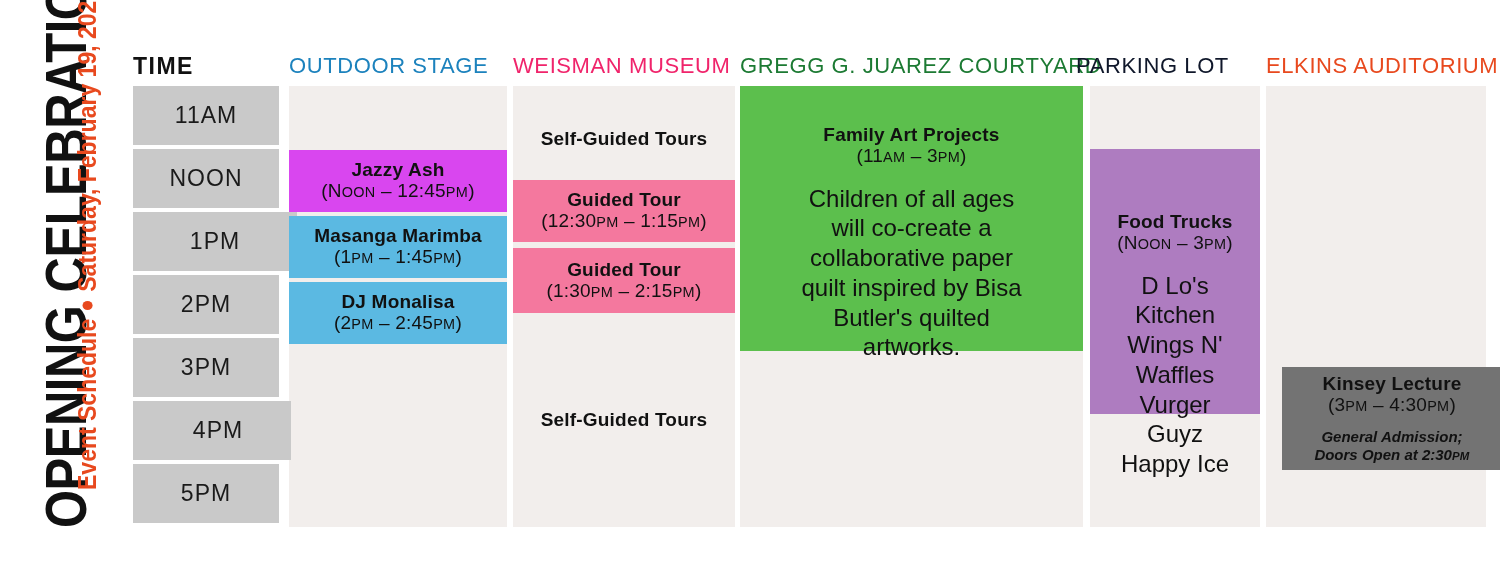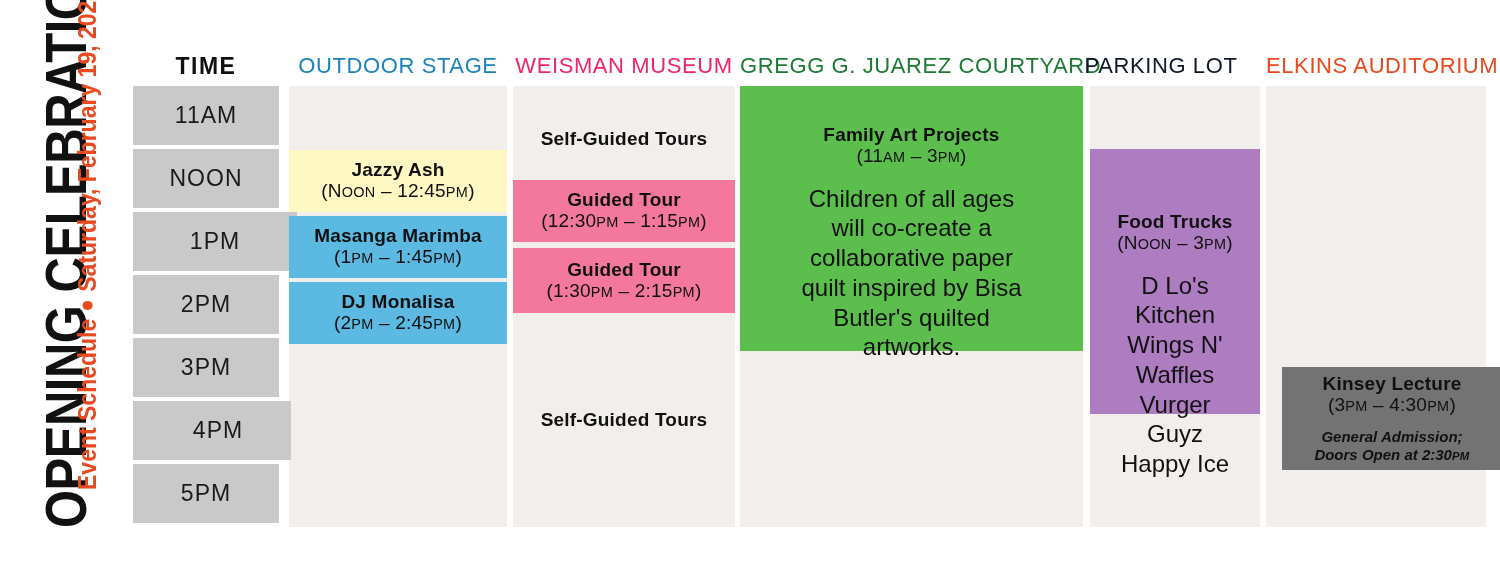--- a/index.html
+++ b/index.html
@@ -72,21 +72,21 @@
     background: #E8491E;
     margin: 0 9px 3px 9px;
   }
 
   
   .col-header {
     position: absolute;
     top: 52px;
     height: 28px;
     line-height: 28px;
-    text-align: center;
+    text-align: left;
     font-family: "Liberation Sans", sans-serif;
     font-weight: 400;
     font-size: 22px;
     letter-spacing: 0.6px;
     white-space: nowrap;
   }
   .col-header.time-header {
     font-weight: 700;
     color: #111111;
     font-size: 23px;
@@ -210,21 +210,21 @@
   <div class="time-cell" style="left:133px;top:338px;width:146px;height:59px;">
     <span>3PM</span>
   </div>
   <div class="time-cell" style="left:133px;top:401px;width:146px;height:59px;padding-left:12px;">
     <span>4PM</span>
   </div>
   <div class="time-cell" style="left:133px;top:464px;width:146px;height:59px;">
     <span>5PM</span>
   </div>
 
-  <div class="event" style="left:289px;top:150px;width:218px;height:62px;background:#fef9c3;">
+  <div class="event" style="left:289px;top:150px;width:218px;height:62px;background:#d946ef;">
     <div class="ev-title">Jazzy Ash</div>
     <div class="ev-time"><span>(N</span><span class="smallcaps">OON</span><span> – 12:45</span><span class="smallcaps">PM</span><span>)</span></div>
   </div>
 
   <div class="event" style="left:289px;top:216px;width:218px;height:62px;background:#5BB9E2;">
     <div class="ev-title">Masanga Marimba</div>
     <div class="ev-time"><span>(1</span><span class="smallcaps">PM</span><span> – 1:45</span><span class="smallcaps">PM</span><span>)</span></div>
   </div>
 
   <div class="event" style="left:289px;top:282px;width:218px;height:62px;background:#5BB9E2;">

